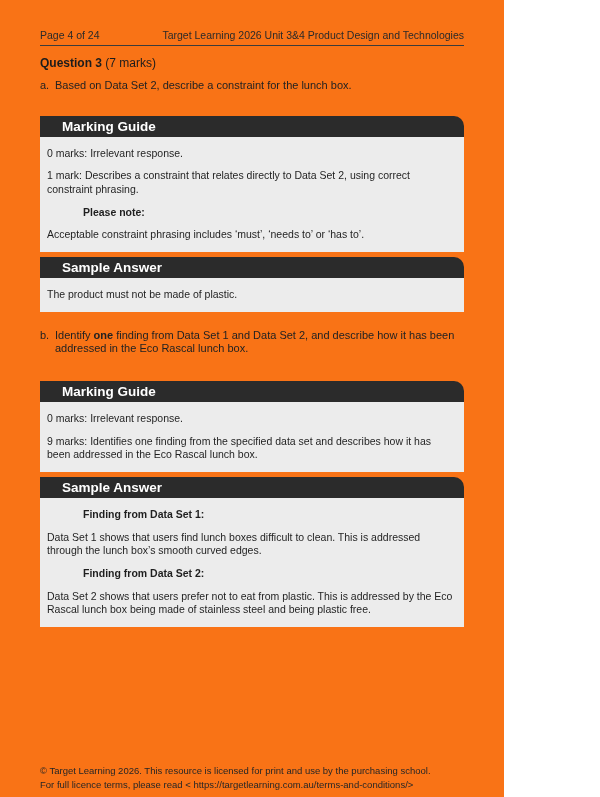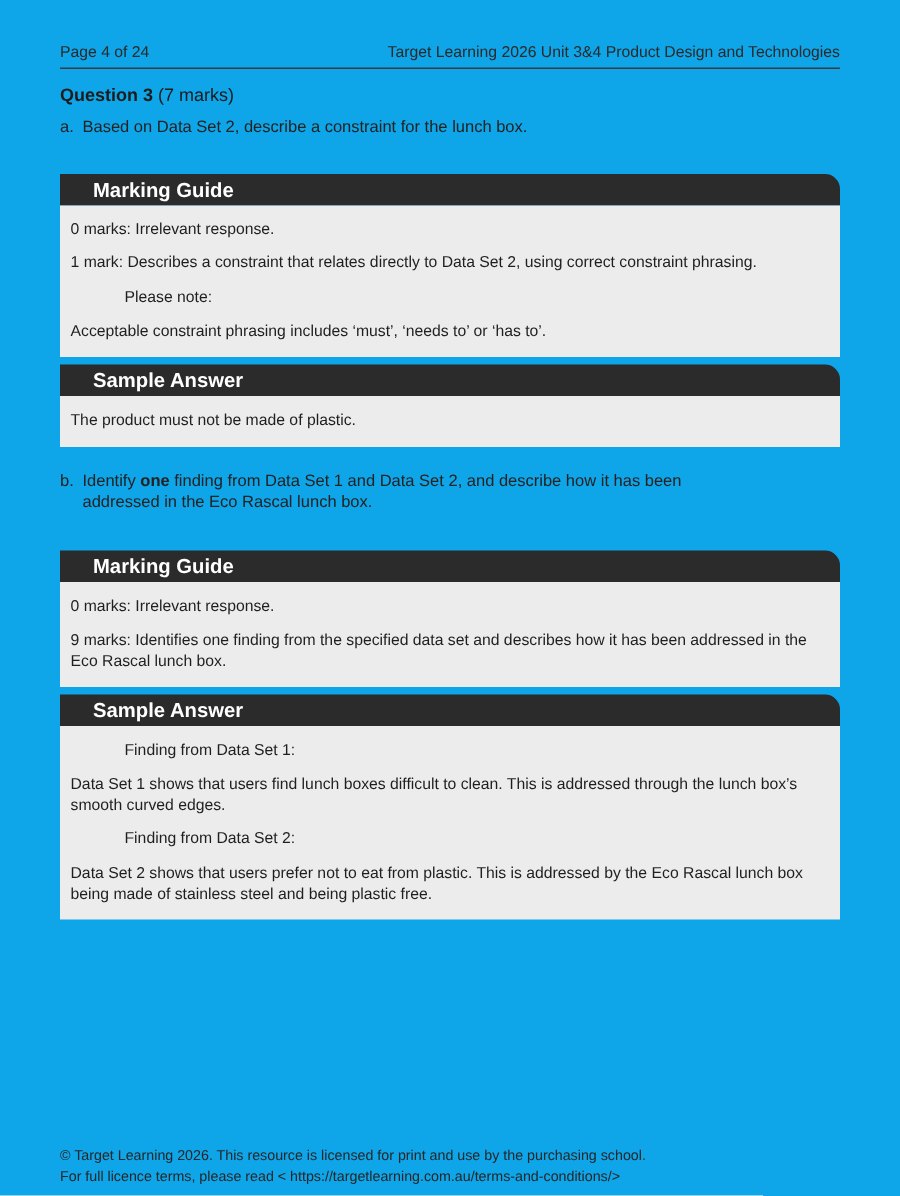--- a/index.html
+++ b/index.html
@@ -1,21 +1,21 @@
 <!DOCTYPE html>
 <html><head>
 <meta charset="utf-8">
 <style>
   * { margin: 0; padding: 0; box-sizing: border-box; }
   html, body { background: #ffffff; }
   .page {
     position: relative;
-    width: 600px;
+    width: 504px;
     height: 797px;
-    background: #0ea5e9;
+    background: #f97316;
     font-family: "Liberation Sans", sans-serif;
     color: #1c1c1c;
     overflow: hidden;
   }
   .content { margin: 0 40px; }
 
   
   .header {
     padding-top: 29px;
     padding-bottom: 4px;
@@ -61,21 +61,21 @@
     border-top-right-radius: 10px;
   }
   .sec-body {
     background: #ececec;
     padding: 1px 7px;
     font-size: 10.5px;
     line-height: 1.3;
     color: #1f1f1f;
   }
   .sec-body p { margin: 9px 0; }
-  .sec-body p.bold { font-weight: normal; padding-left: 36px; }
+  .sec-body p.bold { font-weight: bold; padding-left: 36px; }
 
   
   .footer {
     position: absolute;
     left: 40px;
     top: 764px;
     font-size: 9.5px;
     line-height: 1.45;
     color: #262626;
   }

